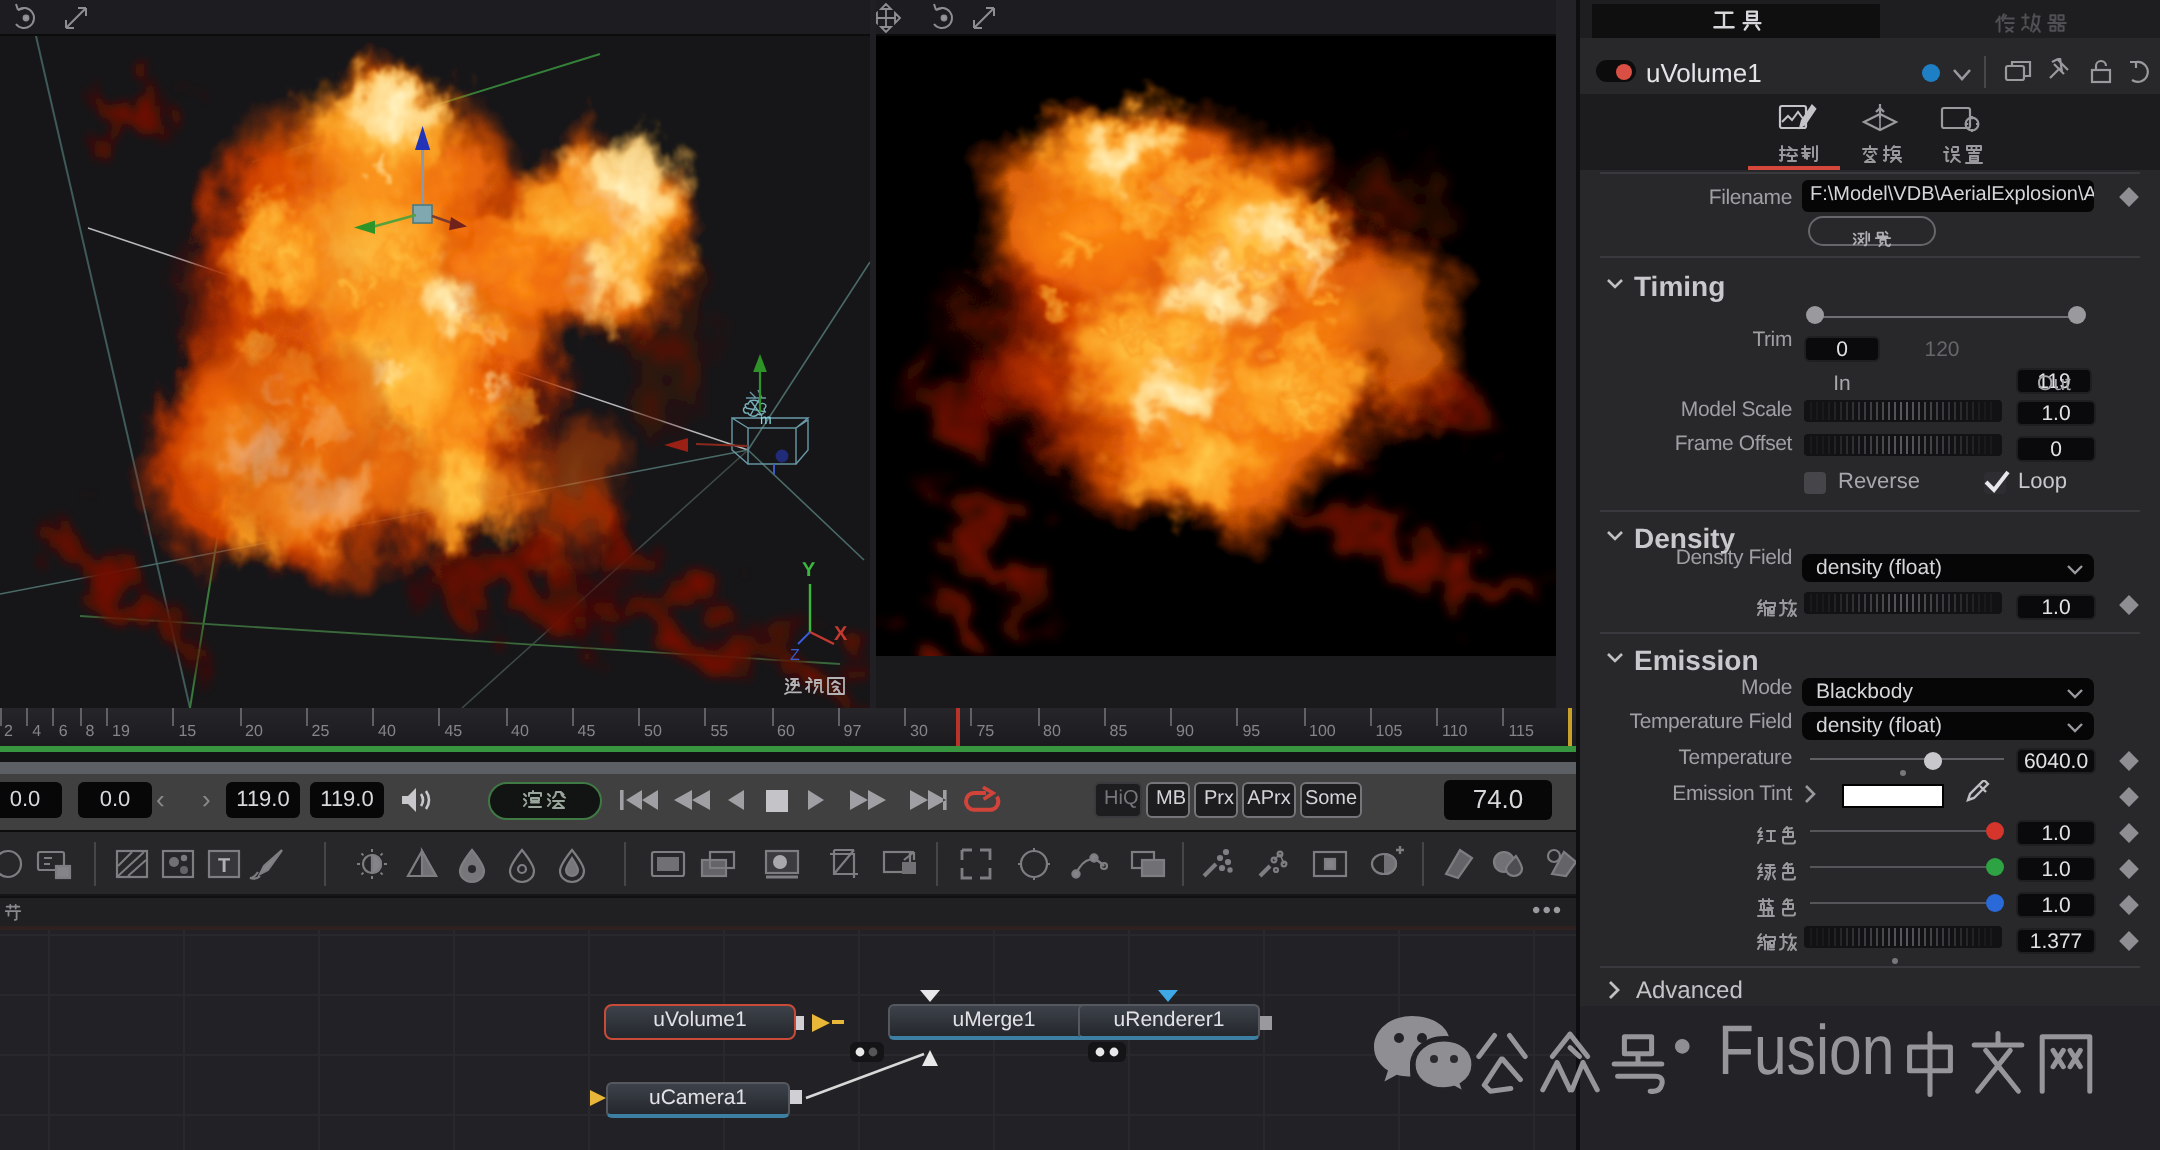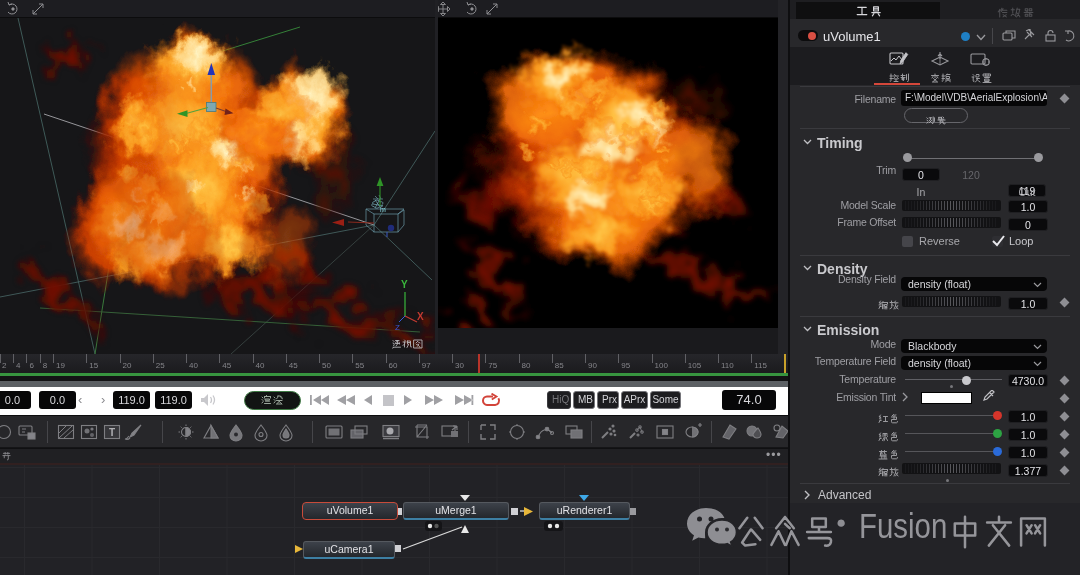--- a/index.html
+++ b/index.html
@@ -13,21 +13,21 @@
 #vpRbot{left:438px;top:328px;width:340px;height:26px;background:#1a1a1d;}
 #gutter{left:778px;top:0;width:10px;height:354px;background:#232327;}
 #panelborder{left:788px;top:0;width:2px;height:575px;background:#0e0e10;}
 
 #ruler{left:0;top:354px;width:788px;height:20px;background:linear-gradient(#26262a,#1a1a1d);}
 .tick{position:absolute;top:0;width:1px;height:8px;background:#606065;}
 .tlab{position:absolute;top:6.5px;font-size:8px;color:#85858a;}
 #greenline{left:0;top:373px;width:788px;height:3px;background:#37943f;}
 #undergreen{left:0;top:376px;width:788px;height:5px;background:#131315;}
 #scrollbar{left:0;top:381px;width:788px;height:6px;background:#5c6064;}
-#transport{left:0;top:387px;width:788px;height:28px;background:#ffffff;}
+#transport{left:0;top:387px;width:788px;height:28px;background:#404040;}
 .nbox{position:absolute;top:4px;height:18px;background:#070708;border-radius:3px;color:#d8d8dc;font-size:11px;text-align:center;line-height:18px;}
 .tbtn{position:absolute;top:4px;height:18px;border-radius:3px;font-size:11px;text-align:center;line-height:16px;border:1px solid #75757a;color:#d4d4d8;background:#1d1d20;padding:0 4px;}
 
 #toolbar{left:0;top:415px;width:788px;height:33px;background:#27272a;border-top:1px solid #0d0d0e;border-bottom:1px solid #151517;}
 
 #nodehdr{left:0;top:448px;width:788px;height:15px;background:#202023;border-top:1px solid #101012;}
 #noderedline{left:0;top:463px;width:788px;height:2px;background:#312020;}
 #nodegrid{left:0;top:465px;width:788px;height:110px;background:#222226;}
 .node{position:absolute;height:18px;background:linear-gradient(#3d424a,#24272c);border:1px solid #55595f;border-bottom:2px solid #3d7fa3;border-radius:3px;color:#e2e2e6;font-size:10.5px;text-align:center;line-height:15px;}
 
@@ -602,21 +602,21 @@
  <rect x="629" y="43" width="7" height="7" fill="#9a9a9e"></rect>
  <rect x="394" y="80" width="7" height="7" fill="#d0d0d4"></rect>
  <rect x="425" y="56" width="17" height="10" rx="3" fill="#141417"></rect>
  <circle cx="430" cy="61" r="2.2" fill="#e8e8e8"></circle>
         <circle cx="436.5" cy="61" r="2.2" fill="#555"></circle>
  <rect x="544" y="56" width="19" height="10" rx="3" fill="#141417"></rect>
  <circle cx="550" cy="61" r="2.2" fill="#e8e8e8"></circle>
         <circle cx="557" cy="61" r="2.2" fill="#e8e8e8"></circle>
 </svg>
 <div class="node" style="left:302px;top:37px;width:96px;border:1.5px solid #c84b3a;border-radius:4px;line-height:14px">uVolume1</div>
-<div class="node" style="left:403px;top:37px;width:106px">uMerge1</div>
+<div class="node" style="left:444px;top:37px;width:106px">uMerge1</div>
 <div class="node" style="left:539px;top:37px;width:91px">uRenderer1</div>
 <div class="node" style="left:303px;top:76px;width:92px">uCamera1</div>
 </div>
 
   <div class="abs" id="panel">
       <div id="ptabs">
         <div id="ptab1"></div>
         <div class="abs" style="left:66px;top:3px"><span style="display:inline-flex;gap:2px">
             <svg width="12" height="12" viewBox="0 0 10 10" style="display:inline-block;vertical-align:top">
               <path d="M1.5,2 H8.5 M5,2 V8 M1,8 H9" stroke="#d8d8dc" stroke-width="1.00" fill="none" stroke-linecap="round" stroke-linejoin="round"></path>
@@ -870,21 +870,21 @@
         <path d="M1,1 L4.5,4.5 L8,1" stroke="#9a9a9e" stroke-width="1.2" fill="none"></path>
       </svg>
       <div class="plab" style="left:16px;top:355px">Temperature Field</div>
       <div class="pinput" style="left:111px;top:356px;width:146px;height:14px;line-height:14px;padding-left:7px;font-size:10.5px;border-radius:4px">density (float)</div>
       <svg class="abs" style="left:243px;top:361px" width="9" height="6">
         <path d="M1,1 L4.5,4.5 L8,1" stroke="#9a9a9e" stroke-width="1.2" fill="none"></path>
       </svg>
       <div class="plab" style="left:16px;top:373px">Temperature</div>
       <div class="sline" style="left:115px;top:378.5px;width:97px;background:#606065"></div>
       <div class="abs" style="left:172px;top:375.5px;width:9px;height:9px;border-radius:50%;background:#c8c8cc"></div>
-      <div class="vbox" style="left:218px;top:374px">4730.0</div>
+      <div class="vbox" style="left:218px;top:374px">6040.0</div>
       <div class="diamond" style="left:271px;top:377px"></div>
       <div class="abs" style="left:160px;top:385px;width:3px;height:3px;border-radius:50%;background:#77777b"></div>
       <div class="plab" style="left:16px;top:391px">Emission Tint</div>
       <svg class="abs" style="left:112px;top:392px" width="7" height="10">
         <path d="M1,1 L5,5 L1,9" stroke="#9a9a9e" stroke-width="1.3" fill="none"></path>
       </svg>
       <div class="abs" style="left:131px;top:392px;width:51px;height:12px;background:#fff;border:1px solid #000"></div>
       <svg class="abs" style="left:192px;top:390px" width="14" height="14" viewBox="0 0 14 14">
         <path d="M12,2 l-7,7 -3,1 1,-3 7,-7 z M8,3 l3,3" stroke="#c0c0c4" stroke-width="1.2" fill="none"></path>
       </svg>

